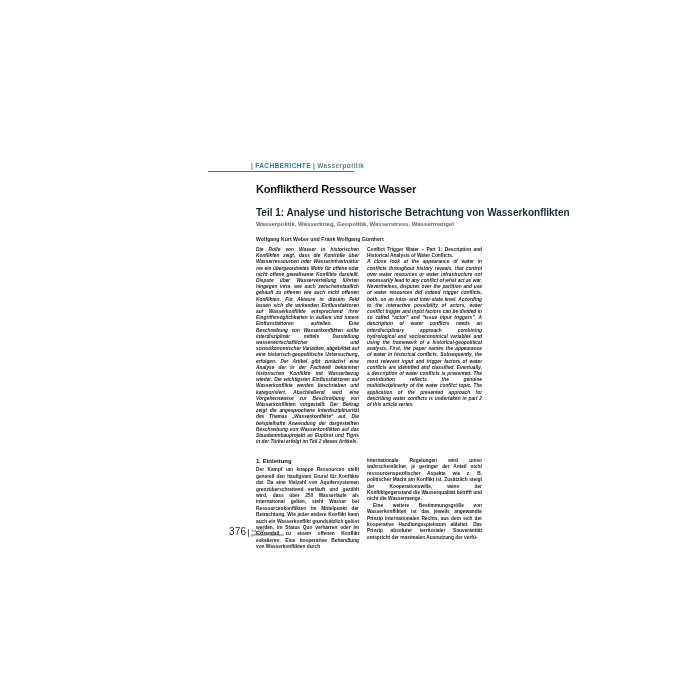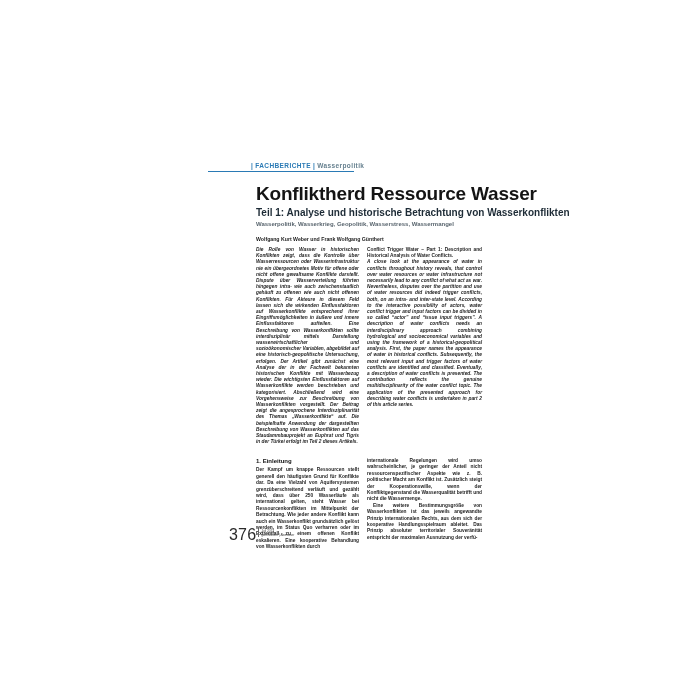--- a/index.html
+++ b/index.html
@@ -11,21 +11,21 @@
   .abs{position:absolute;}
 
   
   .kicker-rule{left:208px;top:171px;width:146px;height:1.2px;background:#2a7ab5;}
   .kicker-text{left:249px;top:162px;font-size:6.5px;font-weight:bold;
     color:#2a7ab5;letter-spacing:.4px;white-space:nowrap;}
   .kicker-text .k-topic{color:#66808f;}
   .kicker-text .k-bar{color:#2a7ab5;margin:0 2px;}
 
   
-  .title{left:256px;top:183px;font-size:19px;font-weight:bold;color:#141414;
+  .title{left:256px;top:183px;font-size:11px;font-weight:bold;color:#141414;
     letter-spacing:-.2px;white-space:nowrap;}
   .subtitle{left:256px;top:207px;font-size:10px;font-weight:bold;color:#1d2b36;white-space:nowrap;}
   .keywords{left:256px;top:221px;font-size:6px;font-weight:bold;color:#59656e;white-space:nowrap;}
   .authors{left:256px;top:236px;font-size:5.2px;font-weight:bold;color:#1c1c1c;white-space:nowrap;}
 
   
   .abstract-row{left:256px;top:247px;width:226px;display:flex;gap:8px;}
   .abs-col{font-size:4.8px;line-height:6.2px;text-align:justify;
     font-style:italic;font-weight:bold;color:#1e1e1e;}
   .abs-de{width:103px;}
@@ -38,21 +38,21 @@
   .sec-col{font-size:4.8px;line-height:6.4px;text-align:justify;
     font-weight:bold;color:#242424;}
   .sec-left{width:103px;}
   .sec-right{width:115px;}
   .sec-heading{font-size:6px;font-weight:bold;color:#111;margin:0 0 3px 0;}
   .sec-col p{margin:0;}
   .sec-col p.indent{text-indent:6px;}
 
   
   .footer{left:229px;top:526px;display:flex;align-items:flex-start;gap:2px;}
-  .page-num{font-size:16px;color:#2b2b2b;letter-spacing:.2px;}
+  .page-num{font-size:10px;color:#2b2b2b;letter-spacing:.2px;}
   .journal-info{margin-top:2.5px;border-left:.5px solid #666;padding-left:2px;
     font-size:3.2px;line-height:4px;color:#4a4a4a;white-space:nowrap;}
 </style>
 </head>
 <body>
 
 <div class="abs kicker-rule"></div>
 <div class="abs kicker-text"><span class="k-bar">|</span><span>FACHBERICHTE</span><span class="k-bar">|</span><span class="k-topic">Wasserpolitik</span>
 </div>
 

